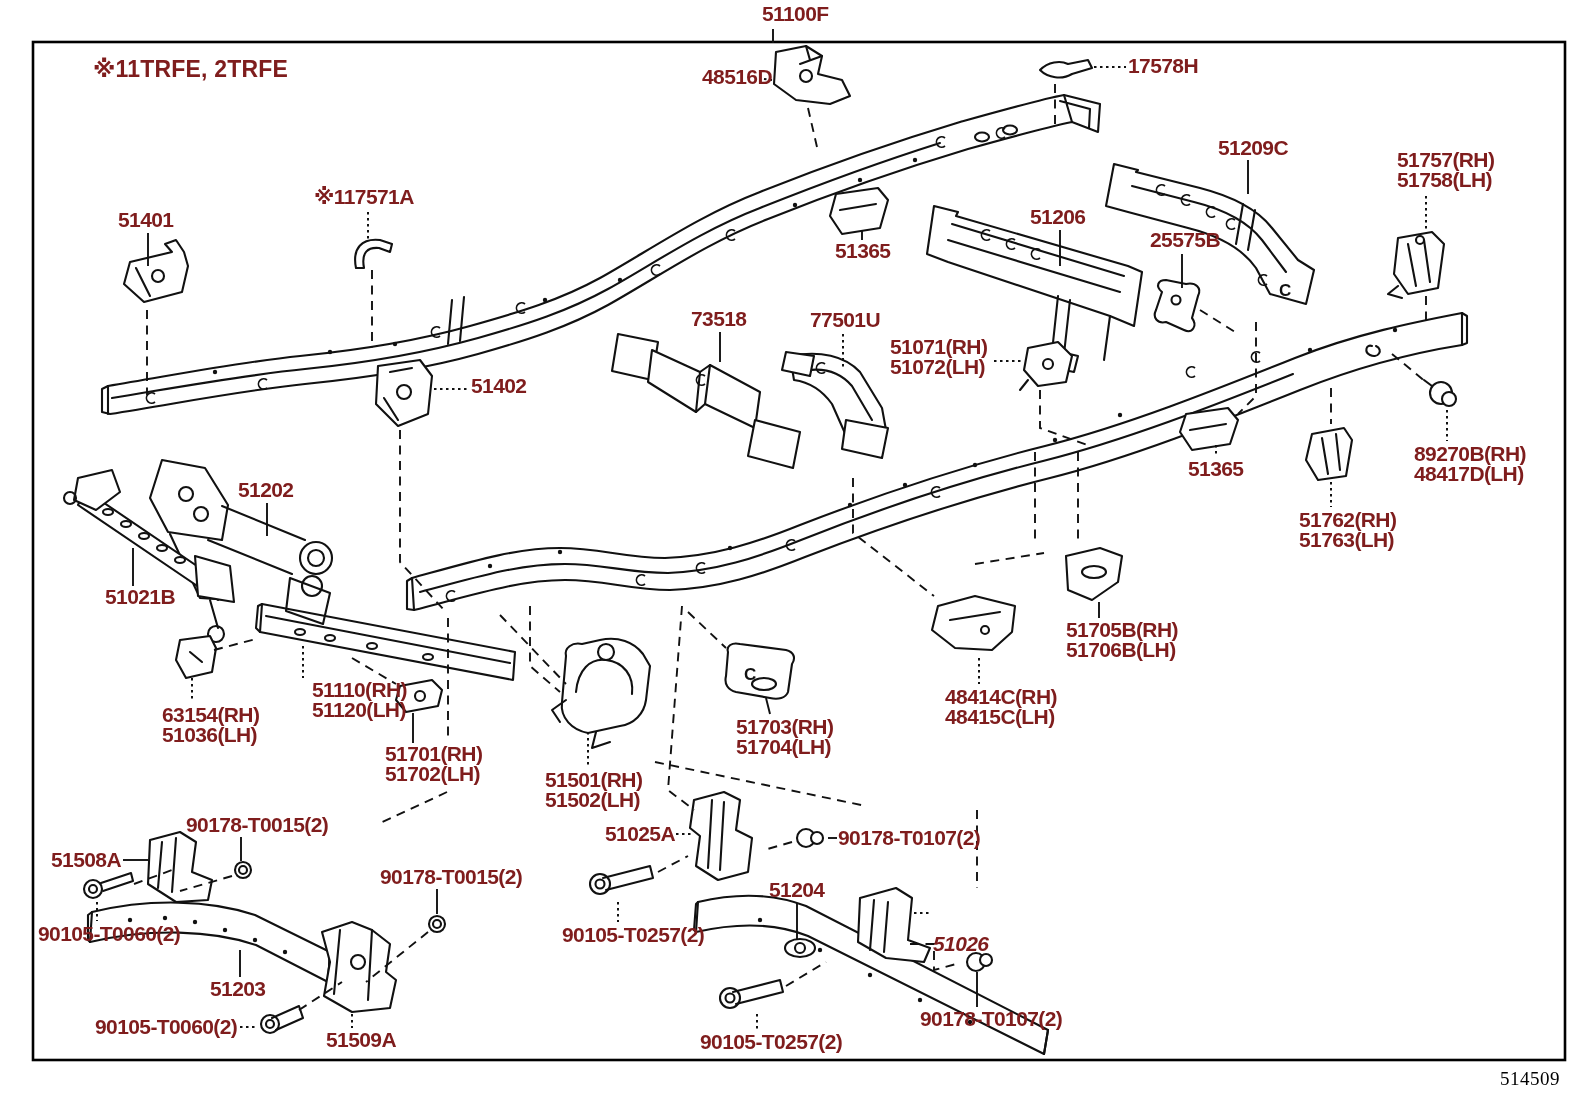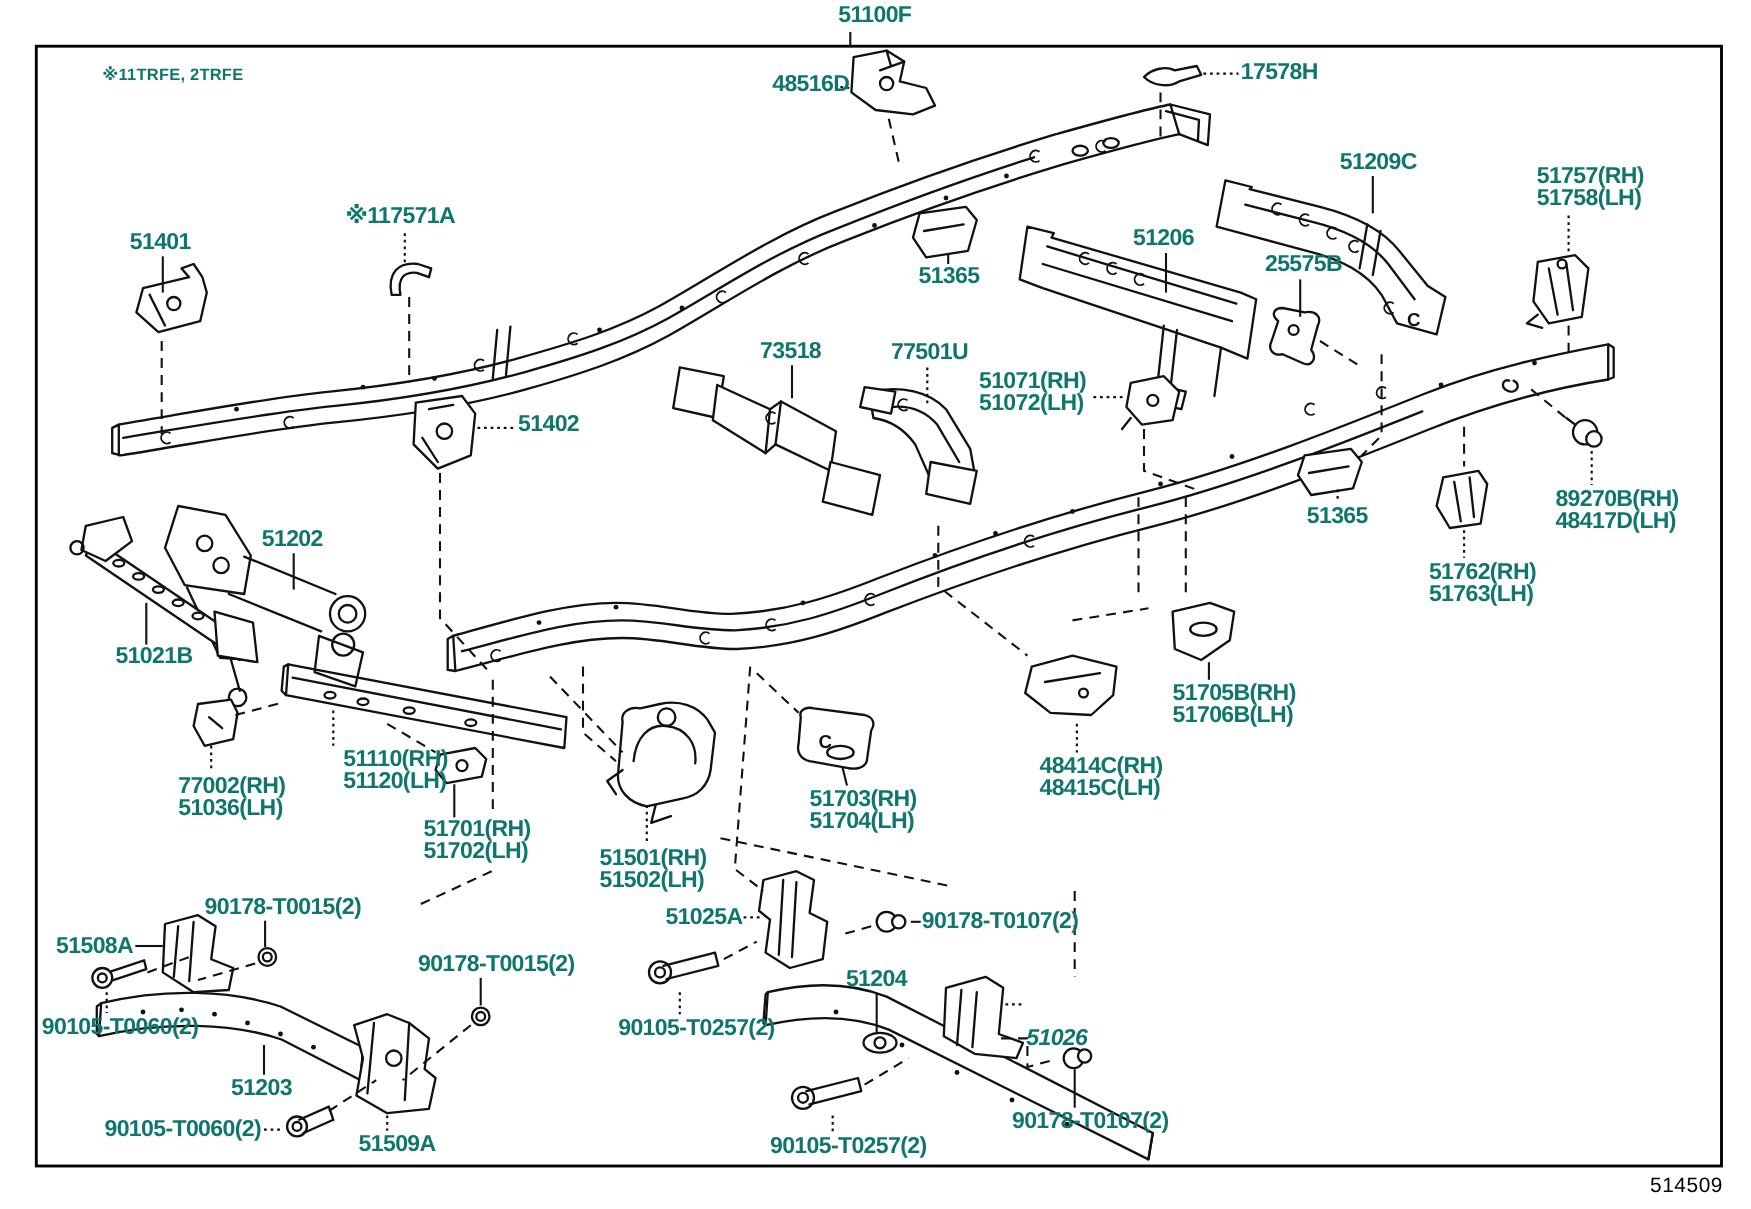--- a/index.html
+++ b/index.html
@@ -1,24 +1,24 @@
 <!DOCTYPE html>
 <html><head>
 <meta charset="utf-8">
 <style>
   html,body{margin:0;padding:0;background:#fff;width:1592px;height:1099px;overflow:hidden;}
   #stage{position:relative;width:1592px;height:1099px;background:#fff;
          font-family:"Liberation Sans","DejaVu Sans",sans-serif;color:#000;}
   #art{position:absolute;left:0;top:0;}
   #label-layer{position:absolute;left:0;top:0;width:100%;height:100%;pointer-events:none;}
   .plabel{position:absolute;font-weight:700;font-size:21px;line-height:20px;
-          letter-spacing:-0.6px;white-space:nowrap;color:#0f766e;}
-  .plabel.note{font-size:15px;letter-spacing:0.2px;}
+          letter-spacing:-0.6px;white-space:nowrap;color:#7f1d1d;}
+  .plabel.note{font-size:23px;letter-spacing:0.2px;}
   #figure-code{position:absolute;left:1500px;top:1068px;font-size:19px;font-weight:400;
-               letter-spacing:0.5px;}
+               letter-spacing:0.5px;font-family:Liberation Serif, serif;}
   svg{shape-rendering:geometricPrecision;}
   .ln{stroke:#111;stroke-width:2.1;fill:none;stroke-linecap:round;stroke-linejoin:round;}
   .fill{fill:#fff;}
   .leader{stroke:#111;stroke-width:1.9;fill:none;}
   .dot-leader{stroke:#111;stroke-width:2;fill:none;stroke-dasharray:2.5 3.5;}
   .dash{stroke:#111;stroke-width:1.9;fill:none;stroke-dasharray:9 6.5;}
   .cmark{stroke:#111;stroke-width:1.7;fill:none;}
   .rivet{fill:#111;stroke:none;}
   .cletter{font-family:"Liberation Sans","DejaVu Sans",sans-serif;font-weight:700;
            font-size:17px;fill:#111;}
@@ -447,21 +447,21 @@
       <div class="plabel" style="left: 471px; top: 376px;">
         <div>51402</div>
       </div>
       <div class="plabel" style="left: 238px; top: 480px;">
         <div>51202</div>
       </div>
       <div class="plabel" style="left: 105px; top: 587px;">
         <div>51021B</div>
       </div>
       <div class="plabel" style="left: 162px; top: 705px;">
-        <div>77002(RH)</div>
+        <div>63154(RH)</div>
         <div>51036(LH)</div>
       </div>
       <div class="plabel" style="left: 276px; top: 680px; margin-left: 36px;">
         <div>51110(RH)</div>
         <div>51120(LH)</div>
       </div>
       <div class="plabel" style="left: 385px; top: 744px;">
         <div>51701(RH)</div>
         <div>51702(LH)</div>
       </div>

